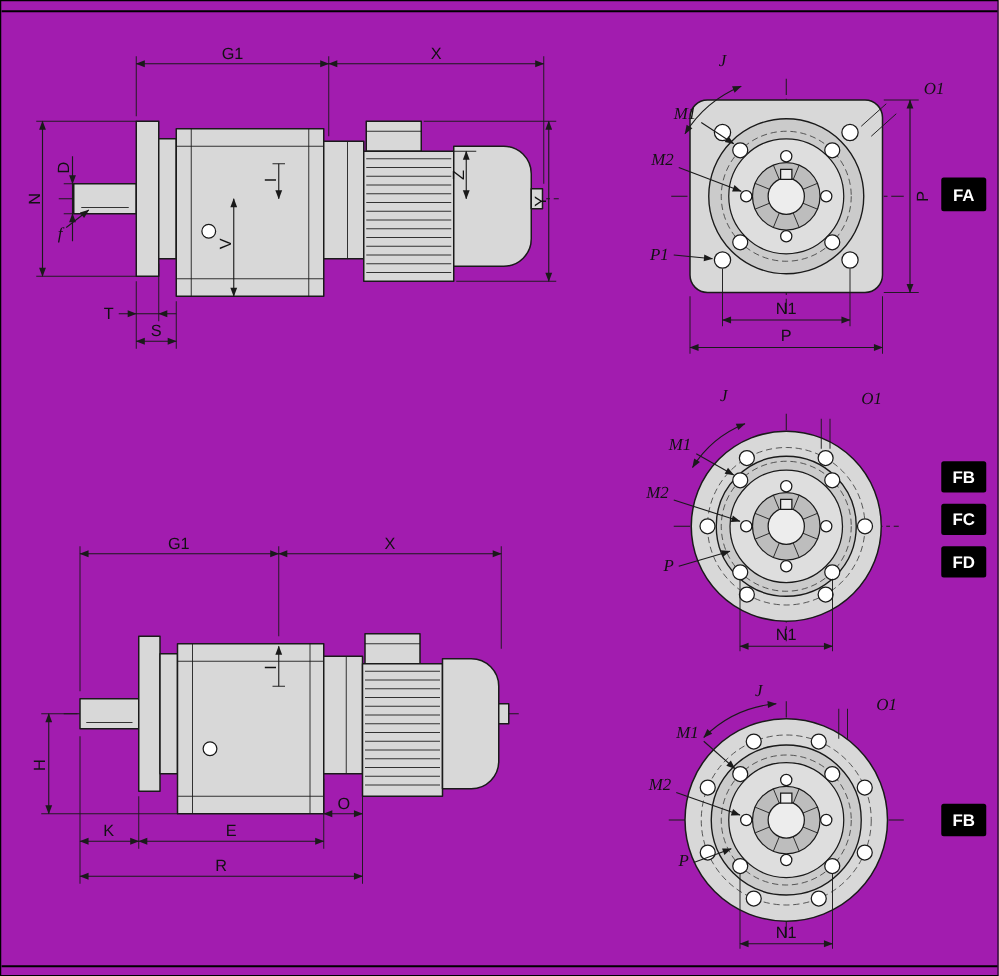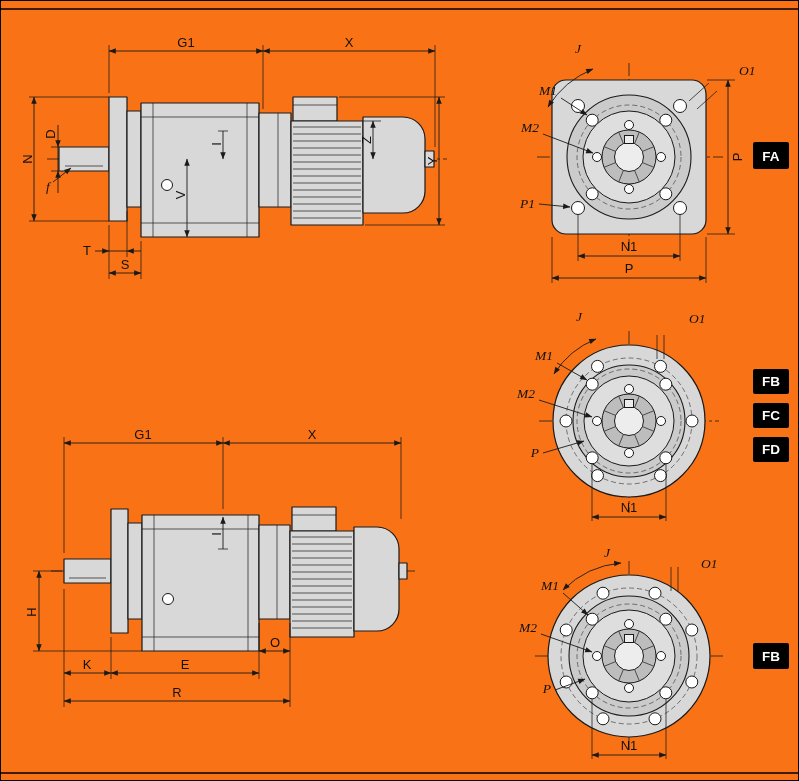--- a/index.html
+++ b/index.html
@@ -1,16 +1,16 @@
 <!DOCTYPE html>
 <html><head>
 <meta charset="utf-8">
 <style>
   html,body { margin:0; padding:0; background:#fff; }
-  .canvas { width:799px; height:781px; position:relative; background:#f97316;
+  .canvas { width:799px; height:781px; position:relative; background:#a21caf;
             border:1px solid #000; box-sizing:border-box; overflow:hidden;
             font-family:"Liberation Sans", sans-serif; }
   svg { display:block; }
   .t   { font-family:"Liberation Sans", sans-serif; font-size:13px; fill:#111; }
   .ti  { font-family:"Liberation Serif", serif; font-style:italic; font-size:13.5px; fill:#111; }
   .badge-t { font-family:"Liberation Sans", sans-serif; font-weight:bold; font-size:13.5px; fill:#fff; }
   .of  { stroke:#1a1a1a; stroke-width:1.2; fill:#d8d8d8; stroke-linejoin:round; }
   .dim { stroke:#1a1a1a; stroke-width:0.9; fill:none; }
   .ext { stroke:#1a1a1a; stroke-width:0.75; fill:none; }
   .cl  { stroke:#1a1a1a; stroke-width:0.8; stroke-dasharray:13 3 3 3; fill:none; }

